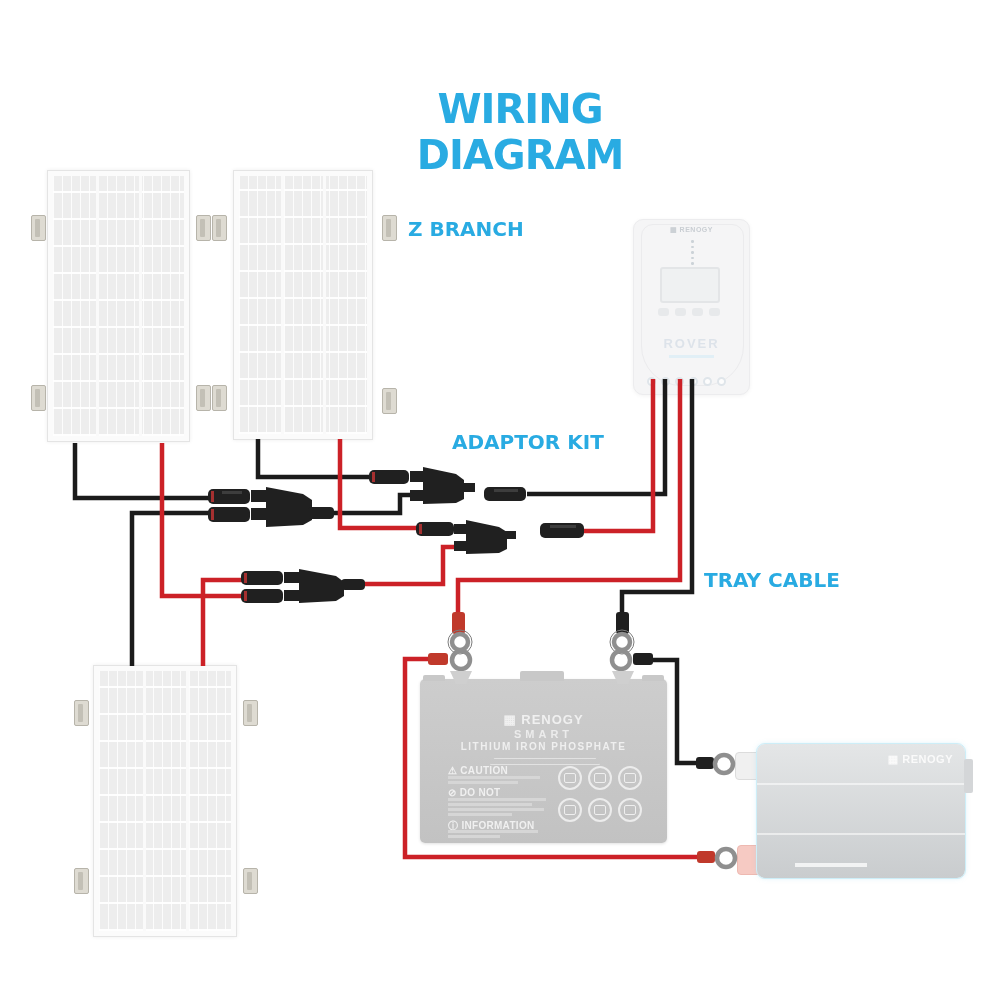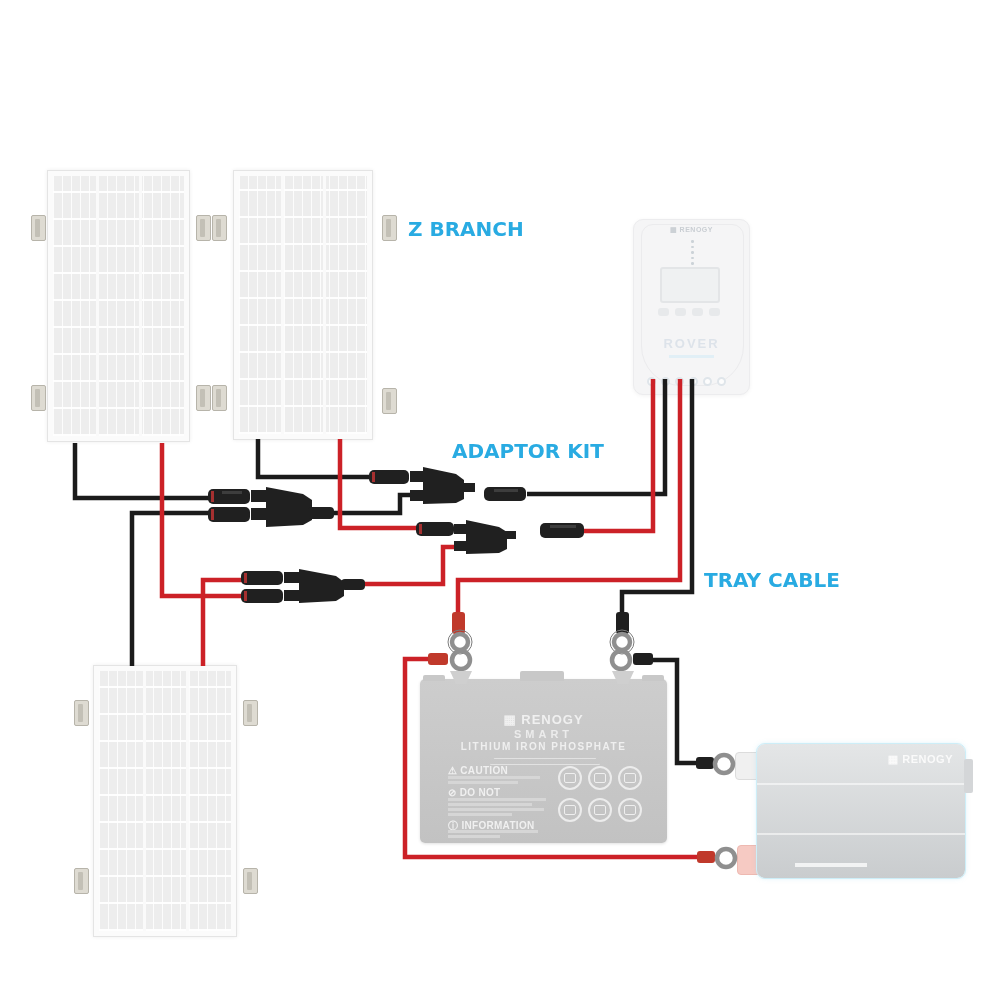--- a/index.html
+++ b/index.html
@@ -5,21 +5,21 @@
   html,body{margin:0;padding:0;background:#ffffff;font-family:"Liberation Sans",sans-serif;}
   #stage{position:relative;width:1000px;height:1000px;background:#ffffff;overflow:hidden;}
 
   
   .title{position:absolute;left:330px;top:86px;width:380px;text-align:center;
          font-size:40px;font-weight:800;letter-spacing:-1px;color:#29abe2;
          font-family:"DejaVu Sans","Liberation Sans",sans-serif;}
   .lbl{position:absolute;font-size:20px;font-weight:700;color:#29abe2;white-space:nowrap;
        font-family:"DejaVu Sans","Liberation Sans",sans-serif;}
   #lbl-zbracket{left:408px;top:217px;}
-  #lbl-adaptorkit{left:452px;top:439px;}
+  #lbl-adaptorkit{left:452px;top:430px;}
   #lbl-traycable{left:704px;top:568px;}
   #lbl-branchconnector{left:226px;top:609px;}
 
   
   .panel{position:absolute;background:#fbfbfb;border:1px solid #e4e4e4;
          box-shadow:0 0 4px rgba(0,0,0,.07);padding:5px;box-sizing:border-box;}
   .panel-cells{position:relative;width:100%;height:100%;background-color:#ededed;
     background-image:
       repeating-linear-gradient(90deg, rgba(255,255,255,.85) 0 1px, transparent 1px 9px),
       repeating-linear-gradient(0deg, rgba(255,255,255,.95) 0 2px, transparent 2px 27px);}
@@ -100,20 +100,21 @@
   .ring2{fill:none;stroke:#7c7c7c;stroke-width:1;}
   .crimp-red{fill:#c0392b;}
   .crimp-blk{fill:#1f1f1f;}
   .post{fill:#cfcfcf;}
 </style>
 </head>
 <body>
 
 <div id="stage">
 
+  <div class="title">WIRING DIAGRAM</div>
 
   <div class="panel" id="panel-1">
     <div class="panel-cells">
       <i class="panel-div pd1"></i>
         <i class="panel-div pd2"></i>
     </div>
   </div>
   <div class="panel" id="panel-2">
     <div class="panel-cells">
       <i class="panel-div pd1"></i>

